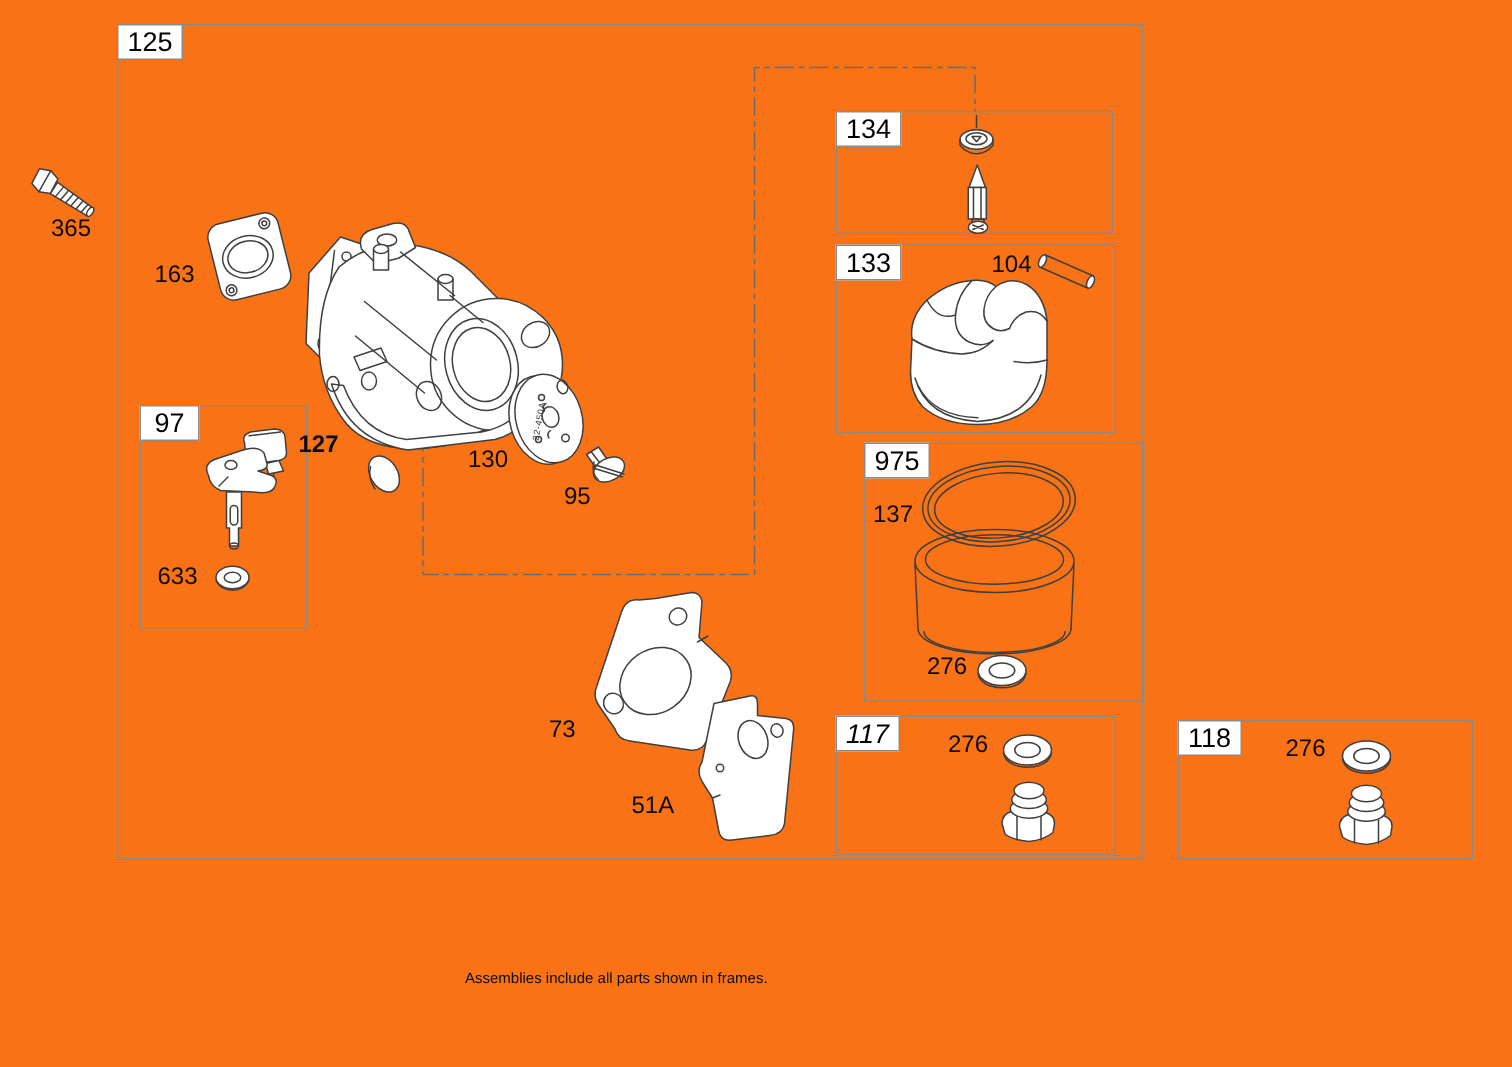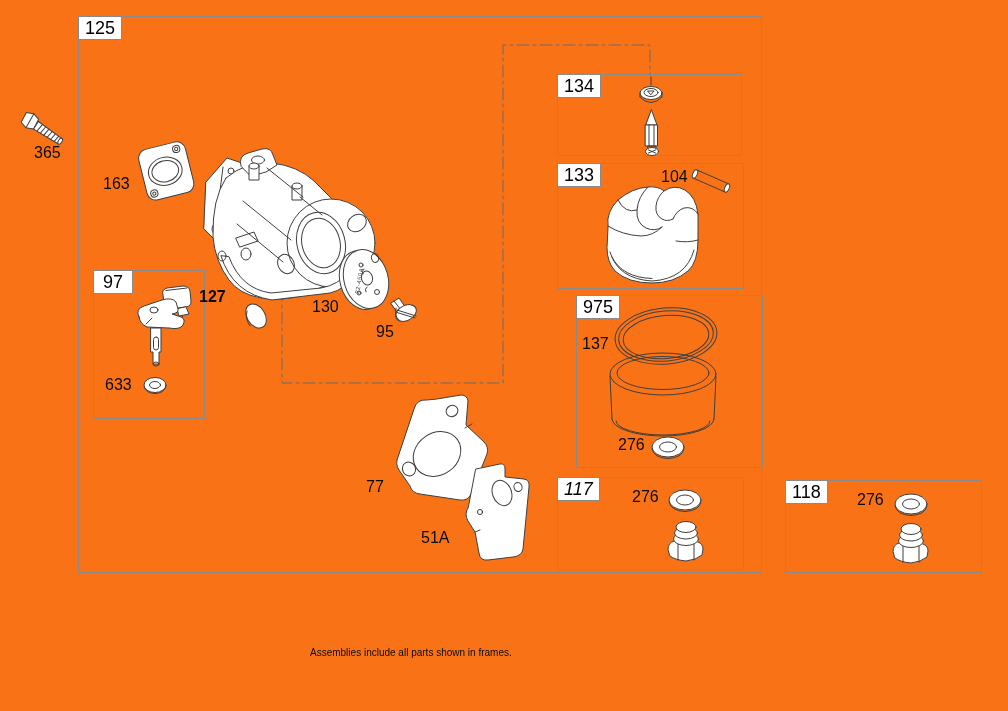--- a/index.html
+++ b/index.html
@@ -234,21 +234,21 @@
       <path d="M475,532 L480,530"></path>
     </g>
   </svg>
 
   <div class="plabel" style="left:34px;top:145px;">365</div>
   <div class="plabel" style="left:103px;top:176px;">163</div>
   <div class="plabel" style="left:199px;top:289px;font-weight:bold;">127</div>
   <div class="plabel" style="left:312px;top:299px;">130</div>
   <div class="plabel" style="left:376px;top:324px;">95</div>
   <div class="plabel" style="left:105px;top:377px;">633</div>
-  <div class="plabel" style="left:366px;top:479px;">77</div>
+  <div class="plabel" style="left:366px;top:479px;">73</div>
   <div class="plabel" style="left:421px;top:530px;">51A</div>
   <div class="plabel" style="left:661px;top:169px;">104</div>
   <div class="plabel" style="left:582px;top:336px;">137</div>
   <div class="plabel" style="left:618px;top:437px;">276</div>
   <div class="plabel" style="left:632px;top:489px;">276</div>
   <div class="plabel" style="left:857px;top:492px;">276</div>
 
   <div class="caption" style="left:310px;top:647px;width:406px;">Assemblies include all parts shown in frames.</div>
 
 </div>

